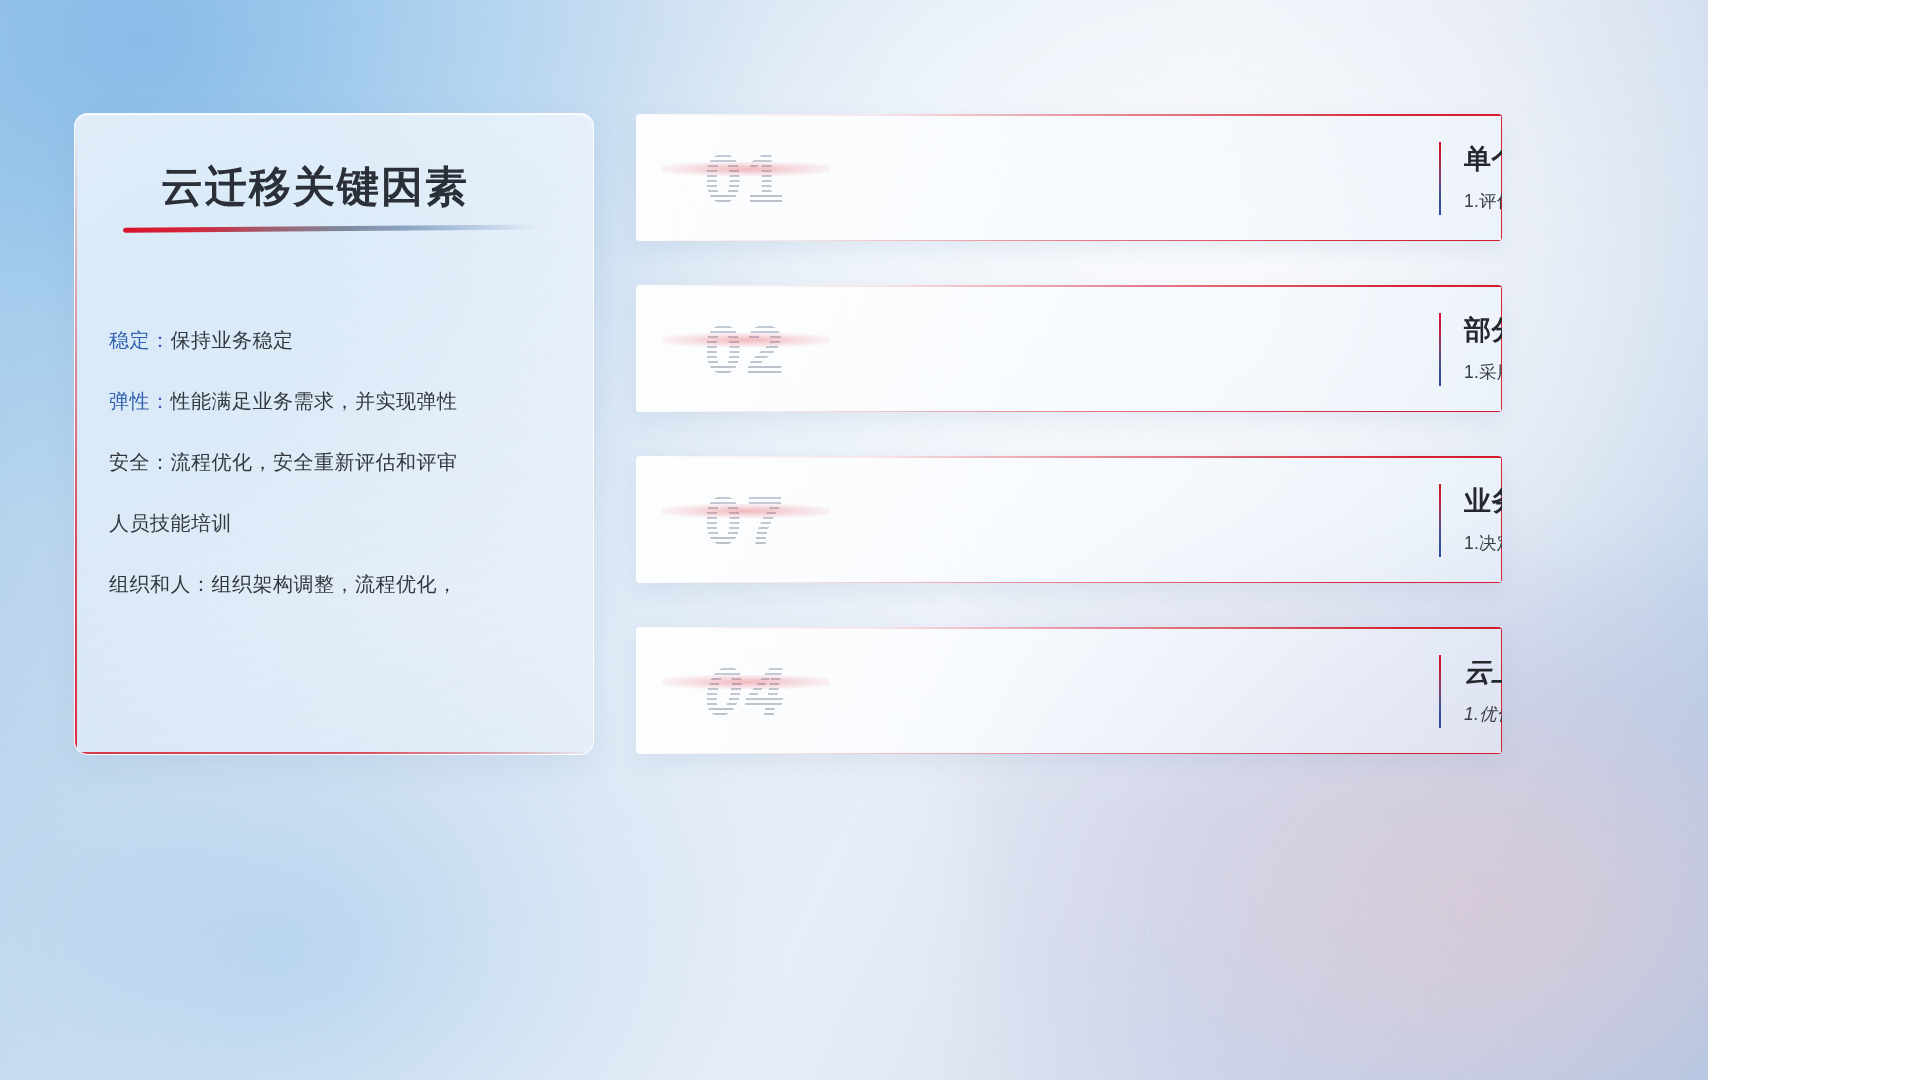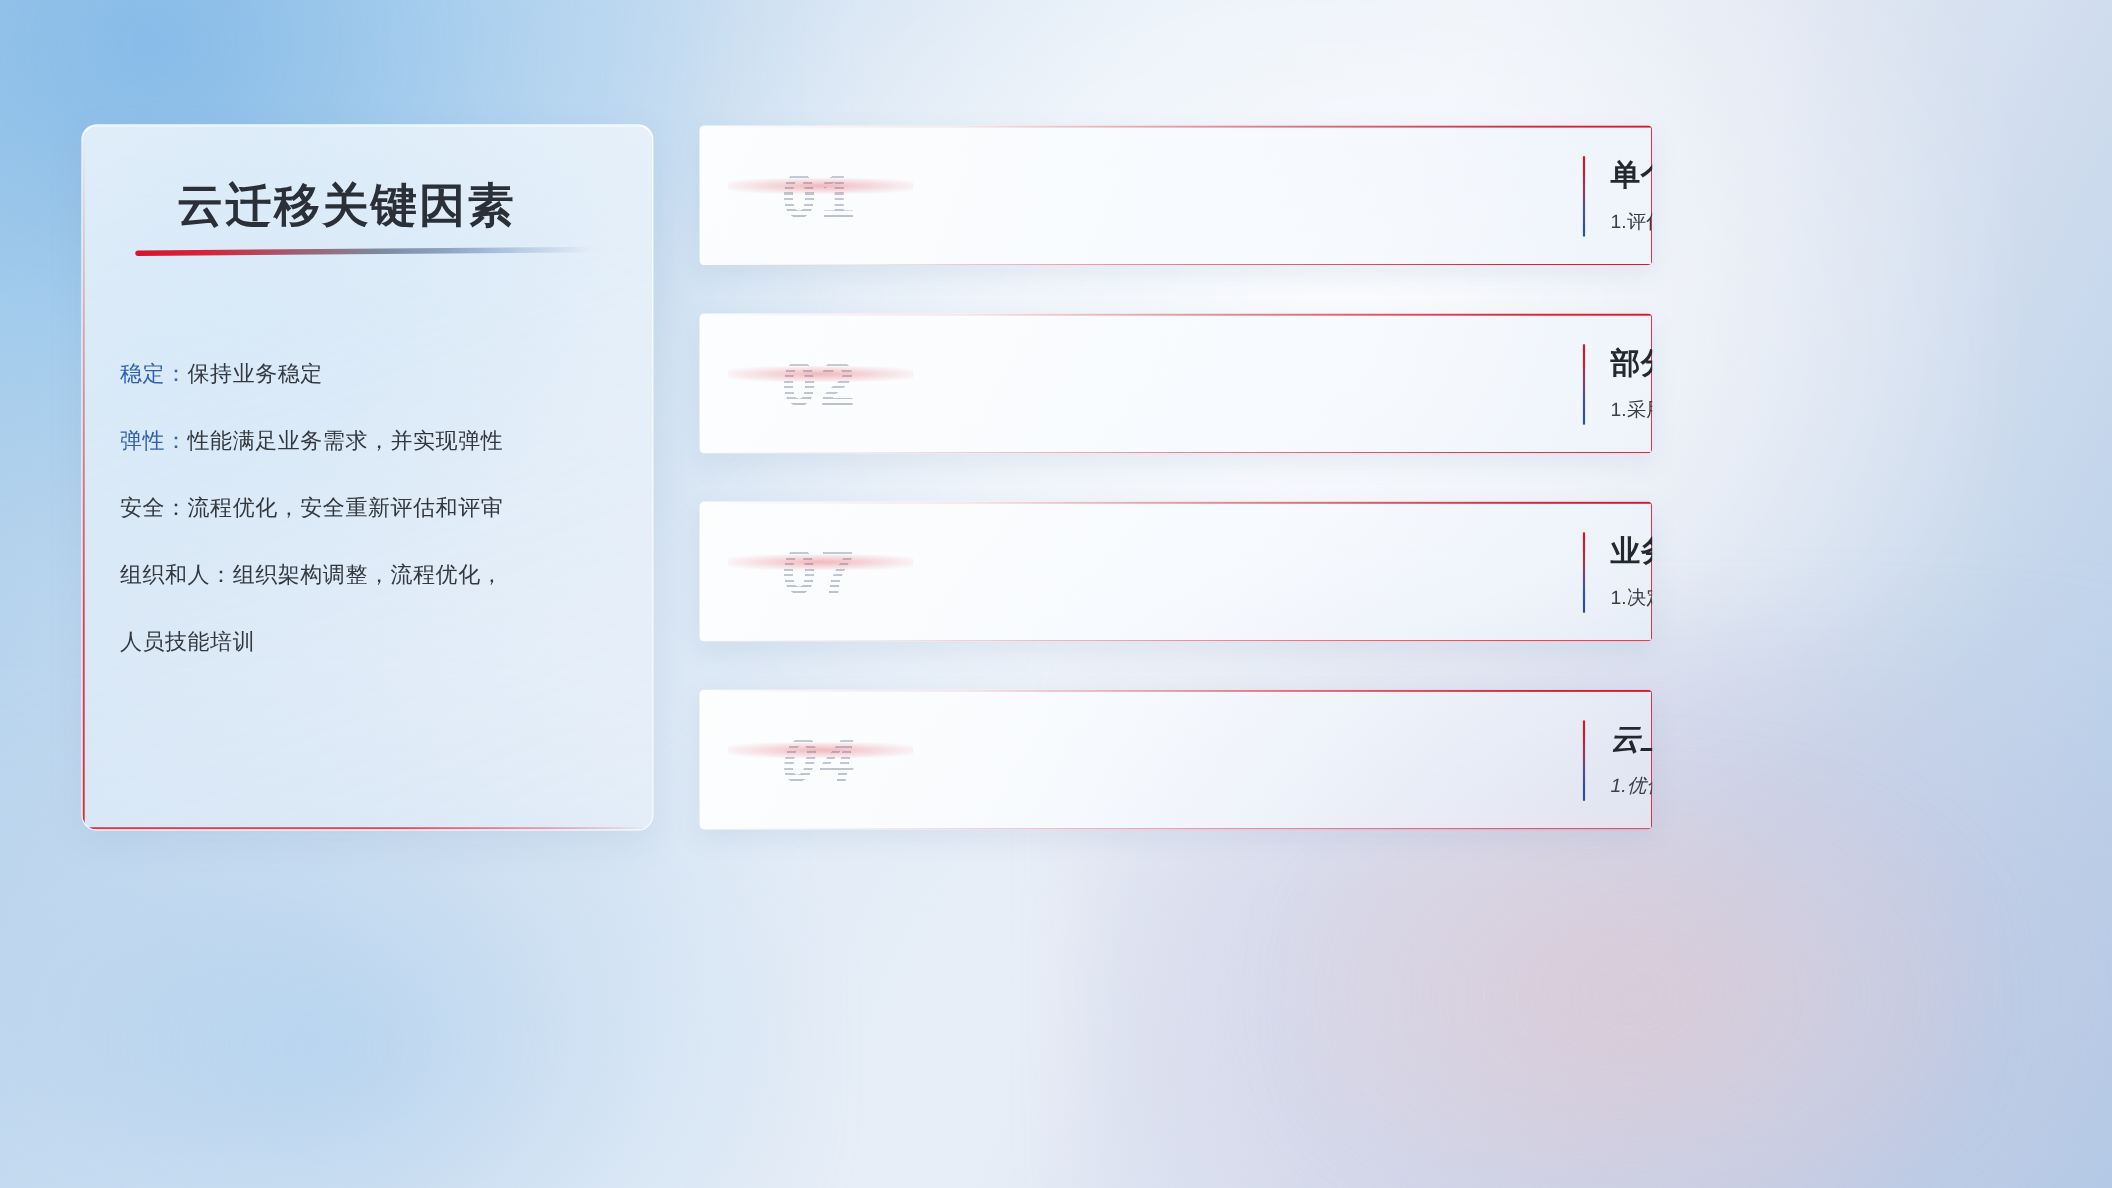--- a/index.html
+++ b/index.html
@@ -6,21 +6,21 @@
     margin: 0;
     padding: 0;
     width: 1920px;
     height: 1080px;
     overflow: hidden;
     font-family: "Liberation Sans", "DejaVu Sans", sans-serif;
   }
 
   #stage {
     position: relative;
-    width: 1920px;
+    width: 1708px;
     height: 1080px;
     overflow: hidden;
     background: #c2410c;
   }
 
   
   .bg-base {
     position: absolute; inset: 0;
     background:
       linear-gradient(115deg,
@@ -220,21 +220,21 @@
     background: linear-gradient(180deg,
       rgba(255,255,255,0.95) 0%,
       rgba(255,255,255,0.55) 60%,
       rgba(255,255,255,0.15) 100%);
   }
 
   .step-num {
     position: absolute;
     left: 26px; top: 16px;
     width: 168px; height: 96px;
-    font-size: 56px;
+    font-size: 68px;
     font-weight: 700;
     line-height: 96px;
     text-align: center;
     letter-spacing: 4px;
     color: transparent;
     background-image:
       linear-gradient(180deg,
         rgba(150,165,190,0.95) 0%,
         rgba(160,175,198,0.92) 30%,
         rgba(170,182,204,0.85) 60%,
@@ -332,25 +332,25 @@
       <div class="left-line">
         <span class="key">弹性：</span><span>性能满足业务需求，并实现弹性</span>
       </div>
 
       <div class="left-line">
         <span class="key plain">安全：</span><span>流程优化，安全重新评估和评审</span>
       </div>
 
 
       <div class="left-line">
+        <span>人员技能培训</span>
+      </div>
+
+      <div class="left-line">
         <span class="key plain">组织和人：</span><span>组织架构调整，流程优化，</span>
-      </div>
-
-      <div class="left-line">
-        <span>人员技能培训</span>
       </div>
 
     </div>
   </div>
 
   <div class="step" style="top:114px;">
     <div class="step-top"></div>
     <div class="step-right"></div>
     <div class="step-bottom"></div>
     <div class="step-left-edge"></div>

